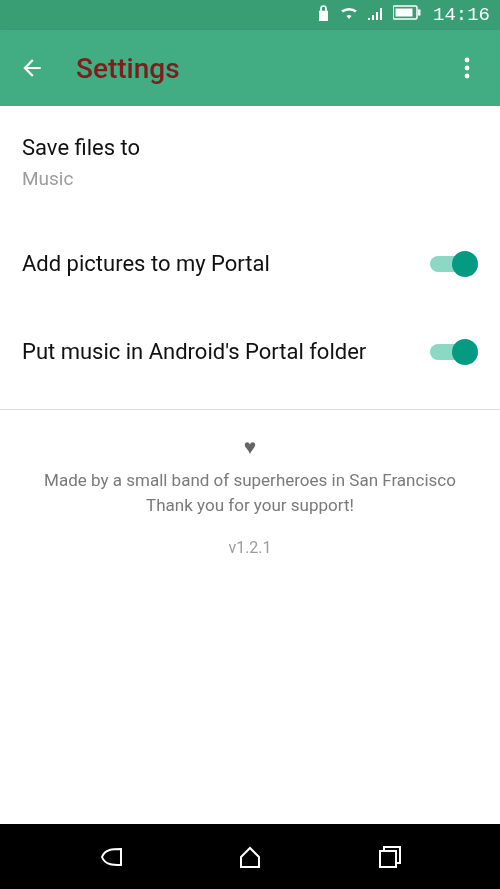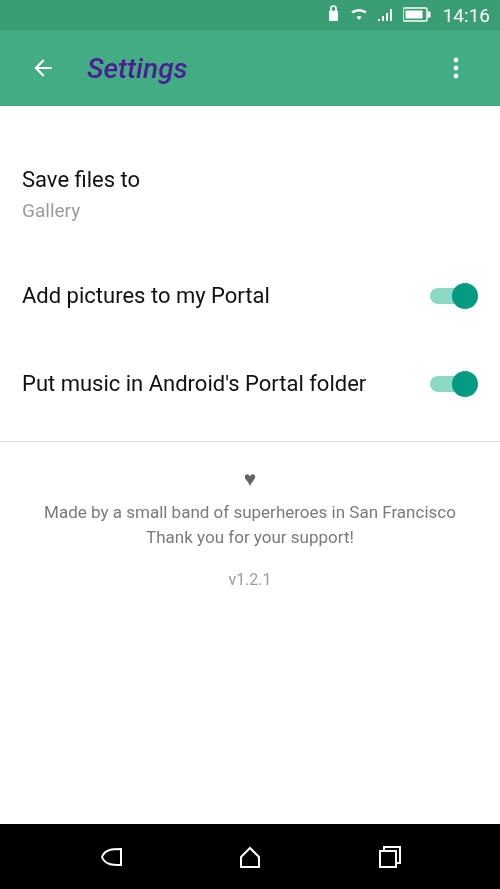--- a/index.html
+++ b/index.html
@@ -14,32 +14,32 @@
     .status-bar {
       background: #3a9e75;
       height: 30px;
       display: flex;
       align-items: center;
       justify-content: flex-end;
       padding-right: 10px;
       gap: 8px;
       color: #fff;
       font-size: 18px;
+      font-family: Liberation Mono, monospace;
     }
     .status-bar svg { fill: #fff; }
     .clock { font-size: 19px; margin-left: 4px; }
     .app-bar {
       background: #42ad82;
       height: 76px;
       display: flex;
       align-items: center;
-      padding: 0 27px;
-      color: #4c1d95;
+      padding: 0 16px;
+      color: #7f1d1d;
       box-shadow: 0 2px 4px rgba(0,0,0,0.15);
-      font-style: italic;
     }
     .back-arrow {
       display: flex;
       align-items: center;
       justify-content: center;
       width: 44px;
       height: 44px;
       margin-left: -6px;
     }
     .app-title {
@@ -50,21 +50,21 @@
     }
     .overflow {
       display: flex;
       align-items: center;
       justify-content: center;
       width: 34px;
       height: 44px;
     }
     .content {
       background: #fff;
-      padding-top: 48px;
+      padding-top: 16px;
     }
     .pref {
       padding: 12px 22px;
       display: flex;
       align-items: center;
     }
     .pref-text { flex: 1; }
     .pref-title {
       font-size: 22px;
       color: #111;
@@ -184,21 +184,21 @@
         <circle cx="3" cy="20" r="2.4"></circle>
       </svg>
   </div>
 </div>
 
 <div class="content">
 
   <div class="pref">
     <div class="pref-text">
       <div class="pref-title">Save files to</div>
-      <div class="pref-sub">Gallery</div>
+      <div class="pref-sub">Music</div>
     </div>
   </div>
 
   <div class="pref-gap"></div>
 
   <div class="pref">
     <div class="pref-text">
       <div class="pref-title">Add pictures to my Portal</div>
     </div>
     <div class="toggle">

